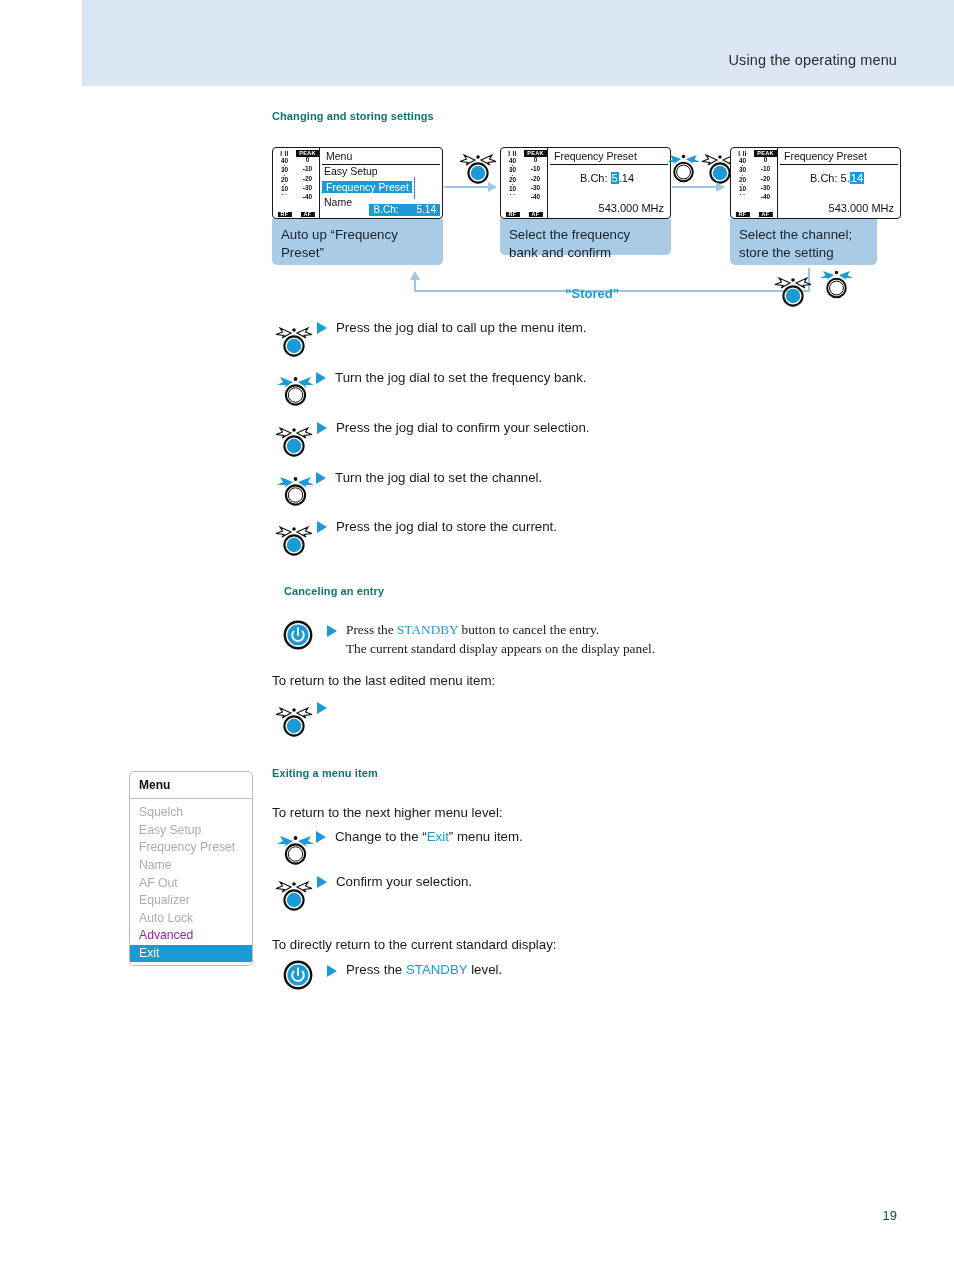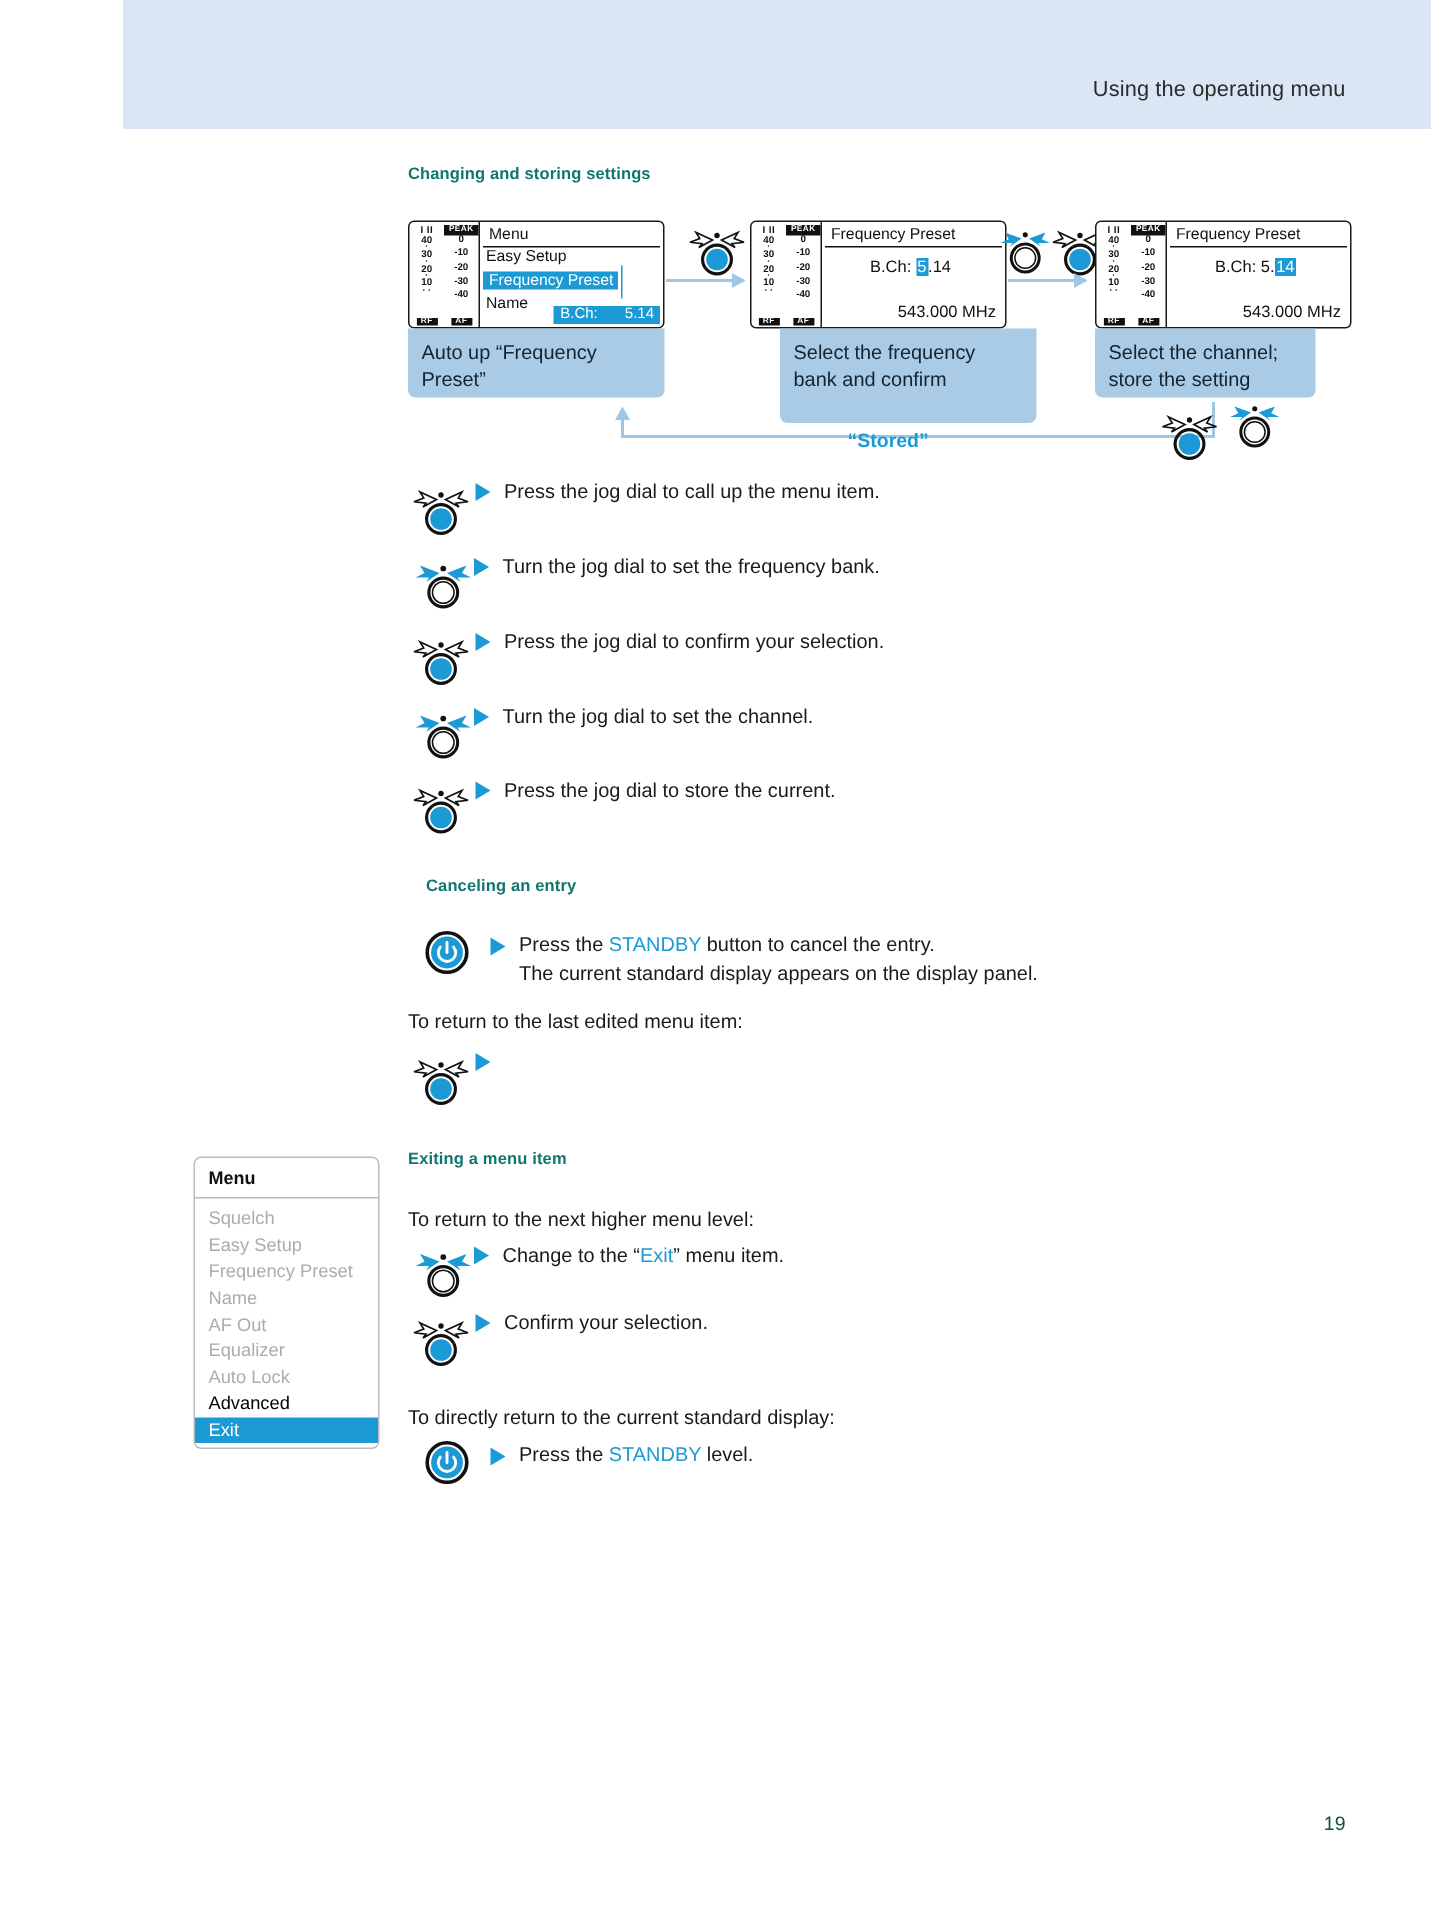--- a/index.html
+++ b/index.html
@@ -128,21 +128,21 @@
     position:absolute; left:129px; top:771px; width:124px;
     background:#fff; border:1px solid #b9bcc0; border-radius:5px;
     overflow:hidden;
   }
   .menu-panel-head {
     font-size:12px; font-weight:bold; color:#111;
     padding:6px 0 6px 9px; border-bottom:1px solid #b9bcc0;
   }
   .menu-panel-list { padding:5px 0 3px 0; }
   .menu-item { font-size:12.2px; color:#a9acb0; padding:1.3px 0 1.3px 9px; line-height:15px; }
-  .menu-item.active { color:#000000; }
+  .menu-item.active { color:#a21caf; }
   .menu-item.selected { background:#1b9ad6; color:#ffffff; }
 
   .page-num {
     position:absolute; right:57px; top:1208px;
     font-size:13px; color:#14532d;
   }
 </style>
 </head>
 <body>
 
@@ -227,21 +227,21 @@
   </div>
   <div class="lcd-body">
     <div class="lcd-title">Frequency Preset</div>
     <div class="lcd-center">
       <span>B.Ch:</span>
       <span class="hl">5</span><span>.</span><span>14</span>
     </div>
     <div class="lcd-freq">543.000 MHz</div>
   </div>
 </div>
-<div class="cap" style="left:520px; top:219px; width:171px; height:63px;">Select the frequency bank and confirm</div>
+<div class="cap" style="left:500px; top:219px; width:171px; height:36px;">Select the frequency bank and confirm</div>
 
 <div class="jog" style="position:absolute; left:665px; top:149px;">
   <svg width="36" height="40" viewBox="0 0 36 40">
     <g fill="#1b9ad6">
       <path d="M16 10 L5 6 L7.5 10.5 L2 13 L10 13 L8 15.5 Z"></path>
       <path d="M21 10 L32 6 L29.5 10.5 L35 13 L27 13 L29 15.5 Z"></path>
     </g>
     <circle cx="18.5" cy="7.5" r="1.7" fill="#111"></circle>
     <circle cx="18.5" cy="23" r="9.3" fill="none" stroke="#111" stroke-width="2"></circle>
     <circle cx="18.5" cy="23" r="6.9" fill="#ffffff" stroke="#111" stroke-width="1"></circle>
@@ -401,21 +401,21 @@
       <circle cx="23" cy="28" r="9.6" fill="none" stroke="#111" stroke-width="2.1"></circle>
       <circle cx="23" cy="28" r="7.2" fill="#1b9ad6"></circle>
     </svg>
   </div>
   <span class="tri"></span>
   <span class="step-text">Press the jog dial to store the current.</span>
 </div>
 
 <h2 class="section" style="left:272px; top:585px;margin-left:12px;">Canceling an entry</h2>
 
-<div class="step-row" style="left:283px; top:620px;">
+<div class="step-row" style="left:283px; top:620px;font-family:Liberation Serif, serif;">
   <div class="standby">
     <svg width="30" height="30" viewBox="0 0 30 30">
       <circle cx="15" cy="15" r="13.2" fill="none" stroke="#111" stroke-width="2.4"></circle>
       <circle cx="15" cy="15" r="10.6" fill="#1b9ad6"></circle>
       <g stroke="#ffffff" stroke-width="1.9" fill="none" stroke-linecap="round">
         <path d="M10.6 11.4 A 5.8 5.8 0 1 0 19.4 11.4"></path>
         <line x1="15" y1="8.3" x2="15" y2="15.1"></line>
       </g>
     </svg>
   </div>

